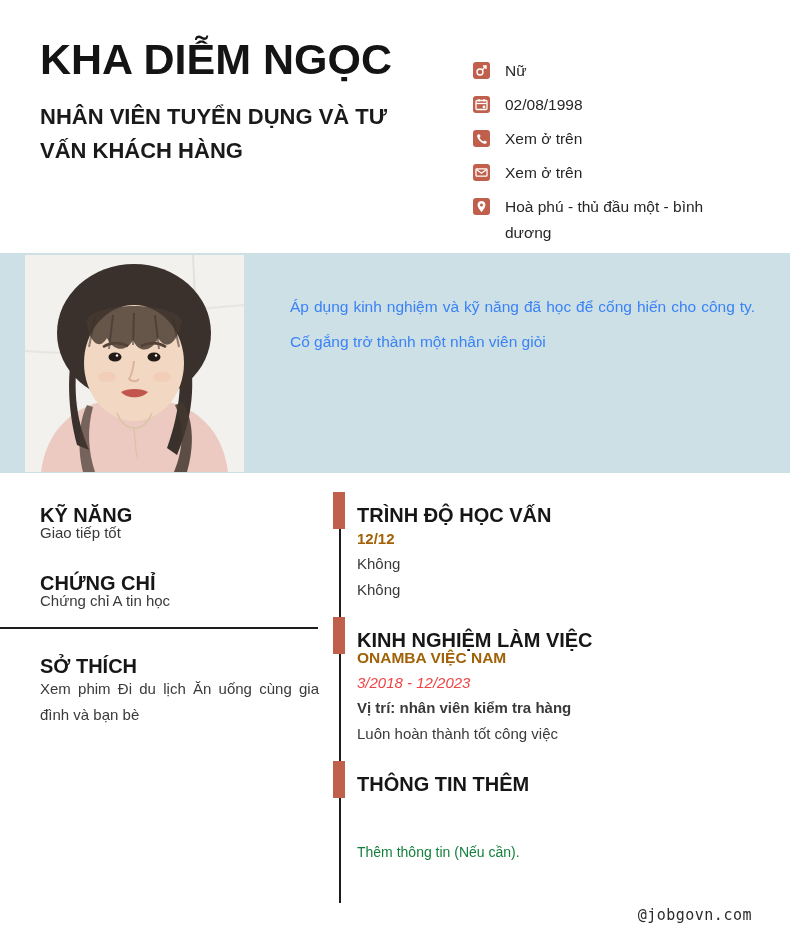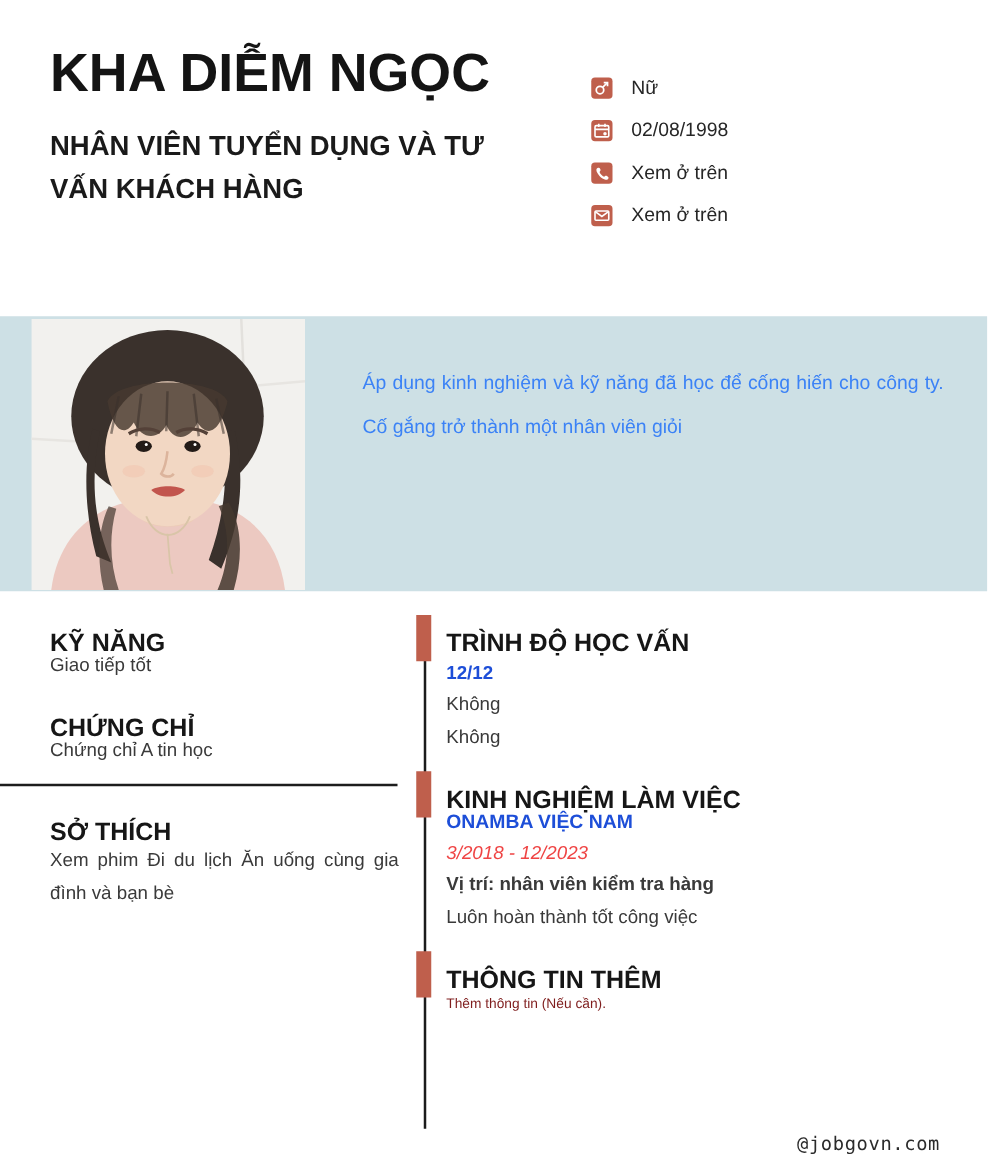--- a/index.html
+++ b/index.html
@@ -32,21 +32,21 @@
   
   .band{position:absolute;left:0;top:253px;width:790px;height:220px;background:#cde0e5;}
   .photo{position:absolute;left:25px;top:255px;width:219px;height:217px;overflow:hidden;}
   .objective{
     position:absolute;left:290px;top:289px;width:465px;
     font-size:15.5px;color:#3b82f6;line-height:35px;text-align:justify;
   }
   
   .h-sec{font-size:20px;font-weight:bold;color:#161616;position:absolute;white-space:nowrap;margin-top:12px;}
   .body-line{font-size:15px;color:#3a3a3a;position:absolute;white-space:nowrap;}
-  .bold{font-weight:bold;color:#1d4ed8;}
+  .bold{font-weight:bold;color:#a16207;}
   .italic{font-style:italic;color:#ef4444;}
   .left-col-divider{position:absolute;left:0;top:627px;width:318px;height:2px;background:#1d1d1d;}
   .hobby{
     position:absolute;left:40px;top:676px;width:279px;white-space:normal;
     font-size:15px;color:#3a3a3a;line-height:26px;text-align:justify;
   }
   .vline{position:absolute;left:339px;top:492px;width:2px;height:411px;background:#1b1b1b;}
   .redbar{position:absolute;left:333px;width:12px;height:37px;background:#bf5f4c;}
   .gray-note{
     position:absolute;left:357px;top:822px;width:406px;white-space:normal;
@@ -98,20 +98,29 @@
       <span class="clabel">Xem ở trên</span>
     </div>
     <div class="contact-row">
       <span class="cicon">
         <svg width="13" height="13" viewBox="0 0 13 13">
           <rect x="1" y="2.8" width="11" height="7.4" rx="0.8" fill="none" stroke="#fff" stroke-width="1.3"></rect>
           <polyline points="1.5,3.5 6.5,7.2 11.5,3.5" fill="none" stroke="#fff" stroke-width="1.3"></polyline>
         </svg>
       </span>
       <span class="clabel">Xem ở trên</span>
+    </div>
+    <div class="contact-row">
+      <span class="cicon">
+        <svg width="13" height="13" viewBox="0 0 13 13">
+          <path d="M6.5 1 C4.2 1 2.6 2.7 2.6 4.9 C2.6 7.6 6.5 12 6.5 12 C6.5 12 10.4 7.6 10.4 4.9 C10.4 2.7 8.8 1 6.5 1 Z" fill="#fff"></path>
+          <circle cx="6.5" cy="4.9" r="1.5" fill="#bf5f4c"></circle>
+        </svg>
+      </span>
+      <span class="clabel">Hoà phú - thủ đầu một - bình dương</span>
     </div>
   </div>
 
   <div class="band"></div>
 
   <div class="photo">
     <svg width="219" height="217" viewBox="0 0 219 217">
       <rect width="219" height="217" fill="#f2f1ee"></rect>
       <line x1="168" y1="0" x2="172" y2="88" stroke="#e3e1dd" stroke-width="2"></line>
       <line x1="150" y1="56" x2="219" y2="50" stroke="#e7e5e1" stroke-width="2"></line>
@@ -176,17 +185,17 @@
 
   <div class="redbar" style="top:617px;"></div>
   <div class="h-sec" style="left:357px;top:617px;">KINH NGHIỆM LÀM VIỆC</div>
   <div class="body-line bold" style="left:357px;top:649px;font-size:15.5px;">ONAMBA VIỆC NAM</div>
   <div class="body-line italic" style="left:357px;top:674px;">3/2018 - 12/2023</div>
   <div class="body-line" style="left:357px;top:699px;font-weight:bold;">Vị trí: nhân viên kiểm tra hàng</div>
   <div class="body-line" style="left:357px;top:725px;text-align:right;">Luôn hoàn thành tốt công việc</div>
 
   <div class="redbar" style="top:761px;"></div>
   <div class="h-sec" style="left:357px;top:761px;">THÔNG TIN THÊM</div>
-  <div class="body-line" style="left:357px;top:797px;color:#7f1d1d;font-size:11px;">Thêm thông tin (Nếu cần).</div>
+  <div class="body-line" style="left:357px;top:844px;color:#15803d;font-size:14px;">Thêm thông tin (Nếu cần).</div>
 
   <div class="watermark">@jobgovn.com</div>
 
 </div>
 
 </body></html>

